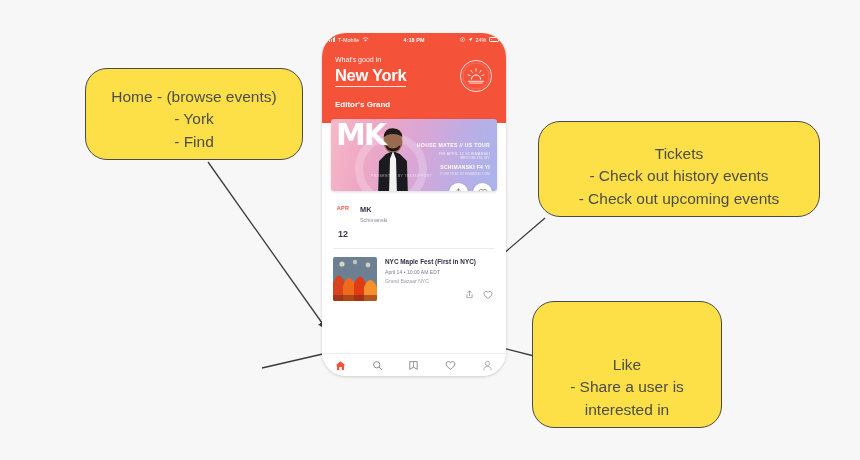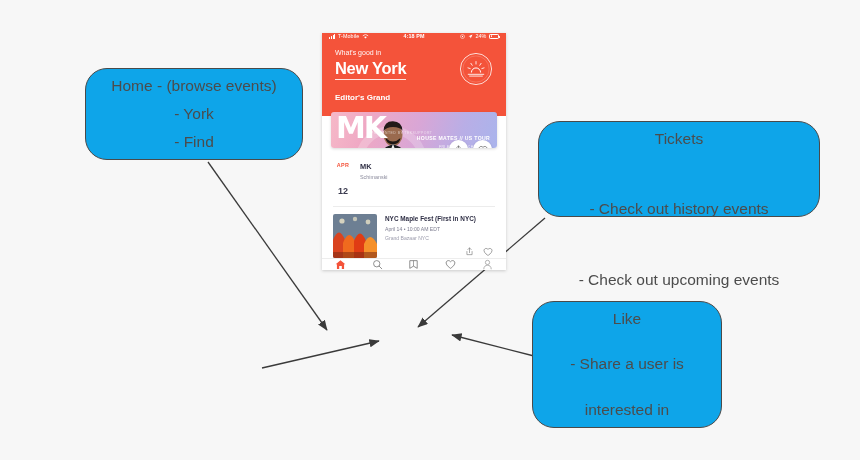--- a/index.html
+++ b/index.html
@@ -10,51 +10,51 @@
     overflow: hidden;
   }
   #stage { position: relative; width: 860px; height: 460px; background: #f7f7f7; }
 
   
   #arrows { position: absolute; left: 0; top: 0; width: 860px; height: 460px; }
 
   
   .callout {
     position: absolute;
-    background: #0ea5e9;
+    background: #fde047;
     border: 1.4px solid #4a4a4a;
     border-radius: 22px;
     display: flex;
     flex-direction: column;
     align-items: center;
-    justify-content: space-between;
+    justify-content: flex-end;
     text-align: center;
     color: #4c4c4c;
     font-size: 15.5px;
     line-height: 1.45;
     padding: 6px 12px;
     z-index: 3;
   }
   .callout .line { white-space: nowrap; }
 
   #callout-home    { left: 85px;  top: 68px;  width: 218px; height: 92px; }
-  #callout-tickets { left: 538px; top: 121px; width: 282px; height: 96px; gap: 48px; }
+  #callout-tickets { left: 538px; top: 121px; width: 282px; height: 96px; }
   #callout-explore { left: 42px;  top: 306px; width: 220px; height: 96px; }
   #callout-like    { left: 532px; top: 301px; width: 190px; height: 127px; }
 
   
   #phone {
     position: absolute;
     left: 322px; top: 33px;
-    width: 184px; height: 237px;
+    width: 184px; height: 343px;
     background: #ffffff;
     overflow: hidden;
     box-shadow: 0 1px 3px rgba(0,0,0,.18);
     z-index: 2;
-    display: flex; flex-direction: column;
+    display: flex; flex-direction: column; border-radius: 24px;
   }
 
   
   #statusbar {
     height: 13px; background: #F4533A; color: #fff;
     display: flex; align-items: center; padding: 0 7px;
     font-size: 5.4px; letter-spacing: .1px;
   }
   .sb-left, .sb-right { display: flex; align-items: center; gap: 2.5px; flex: 1; }
   .sb-right { justify-content: flex-end; }

